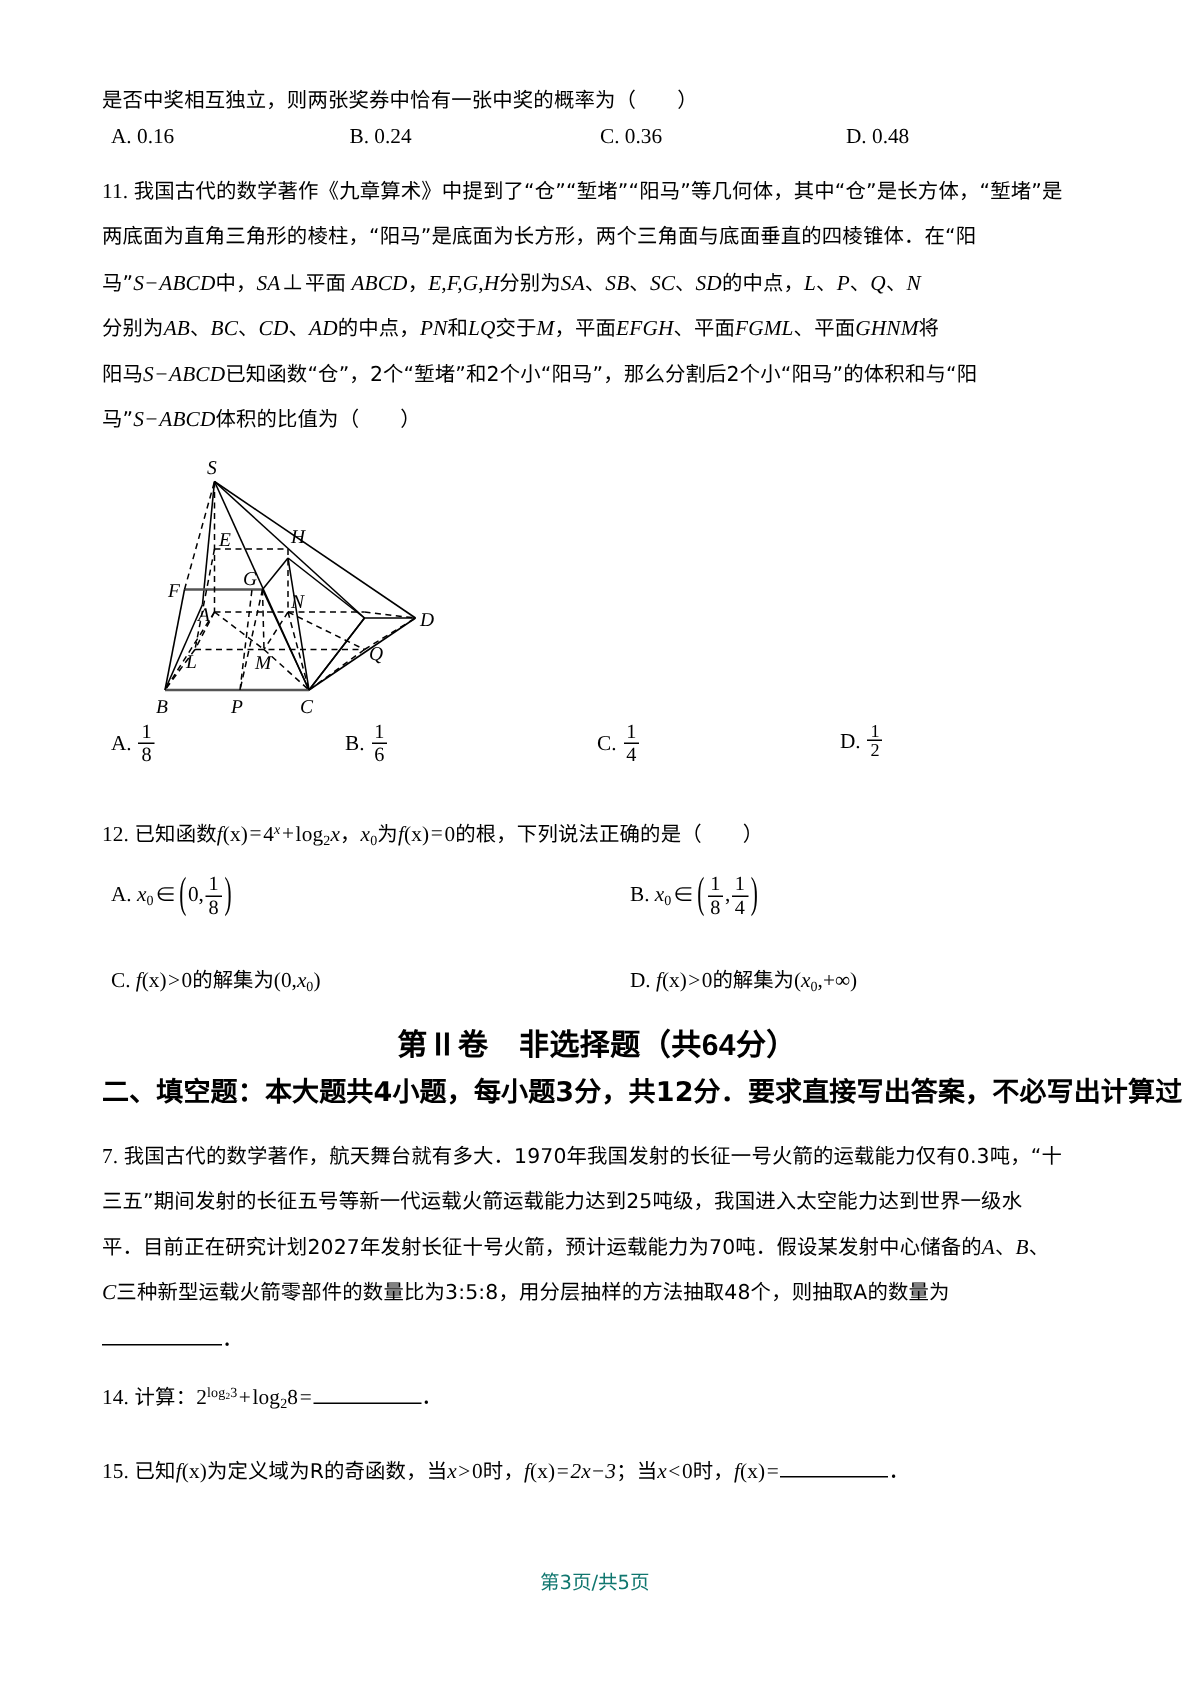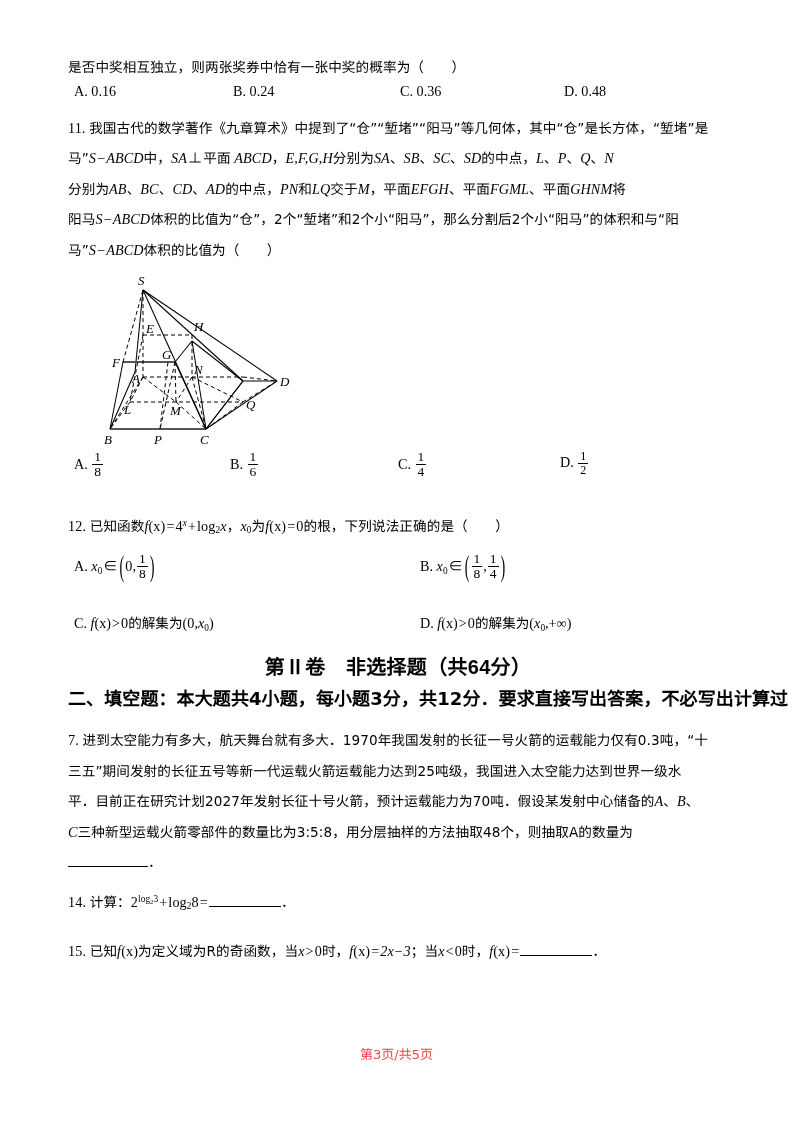--- a/index.html
+++ b/index.html
@@ -140,21 +140,21 @@
 
   
   .footer {
     position: absolute;
     left: 0;
     right: 0;
     top: 1044px;
     text-align: center;
     font-family: "DejaVu Sans", "Liberation Sans", sans-serif;
     font-size: 13px;
-    color: #ef4444;
+    color: #0f766e;
   }
   .spacer-6 { height: 6px; }
   .spacer-10 { height: 10px; }
   .spacer-14 { height: 14px; }
 </style>
 </head>
 <body>
 
 <div class="page">
   <div class="content">
@@ -180,27 +180,30 @@
         <span class="lbl">D.</span>
         <span class="mn">0.48</span>
       </span>
     </div>
 
     <div class="ln">
       <span class="mn">11.</span>
       <span class="cn">我国古代的数学著作《九章算术》中提到了“仓”“堑堵”“阳马”等几何体，其中“仓”是长方体，“堑堵”是</span>
     </div>
     <div class="ln">
+      <span class="cn">两底面为直角三角形的棱柱，“阳马”是底面为长方形，两个三角面与底面垂直的四棱锥体．在“阳</span>
+    </div>
+    <div class="ln">
       <span class="cn">马”</span><span class="mi">S</span><span class="mo">−</span><span class="mi">ABCD</span><span class="cn">中，</span><span class="mi">SA</span><span class="mo">⊥</span><span class="cn">平面</span> <span class="mi">ABCD</span><span class="cn">，</span><span class="mi">E,F,G,H</span><span class="cn">分别为</span><span class="mi">SA</span><span class="cn">、</span><span class="mi">SB</span><span class="cn">、</span><span class="mi">SC</span><span class="cn">、</span><span class="mi">SD</span><span class="cn">的中点，</span><span class="mi">L</span><span class="cn">、</span><span class="mi">P</span><span class="cn">、</span><span class="mi">Q</span><span class="cn">、</span><span class="mi">N</span>
     </div>
     <div class="ln">
       <span class="cn">分别为</span><span class="mi">AB</span><span class="cn">、</span><span class="mi">BC</span><span class="cn">、</span><span class="mi">CD</span><span class="cn">、</span><span class="mi">AD</span><span class="cn">的中点，</span><span class="mi">PN</span><span class="cn">和</span><span class="mi">LQ</span><span class="cn">交于</span><span class="mi">M</span><span class="cn">，平面</span><span class="mi">EFGH</span><span class="cn">、平面</span><span class="mi">FGML</span><span class="cn">、平面</span><span class="mi">GHNM</span><span class="cn">将</span>
     </div>
     <div class="ln">
-      <span class="cn">阳马</span><span class="mi">S</span><span class="mo">−</span><span class="mi">ABCD</span><span class="cn">体积的比值为“仓”，2个“堑堵”和2个小“阳马”，那么分割后2个小“阳马”的体积和与“阳</span>
+      <span class="cn">阳马</span><span class="mi">S</span><span class="mo">−</span><span class="mi">ABCD</span><span class="cn">已知函数“仓”，2个“堑堵”和2个小“阳马”，那么分割后2个小“阳马”的体积和与“阳</span>
     </div>
     <div class="ln">
       <span class="cn">马”</span><span class="mi">S</span><span class="mo">−</span><span class="mi">ABCD</span><span class="cn">体积的比值为（　　）</span>
     </div>
 
     <div class="figwrap">
       <svg class="fig" width="260" height="180" viewBox="0 0 260 180" aria-hidden="true">
         <g fill="none" stroke="#000" stroke-width="1.05">
 
           <line x1="22" y1="160" x2="118" y2="160"></line>
@@ -360,21 +363,21 @@
     <div class="sec-title">第Ⅱ卷　非选择题（共64分）</div>
 
     <div class="ln">
       <span class="bold-cn">二、填空题：本大题共4小题，每小题3分，共12分．要求直接写出答案，不必写出计算过</span>
     </div>
 
     <div class="spacer-10"></div>
 
     <div class="ln">
       <span class="mn">7.</span>
-      <span class="cn">进到太空能力有多大，航天舞台就有多大．1970年我国发射的长征一号火箭的运载能力仅有0.3吨，“十</span>
+      <span class="cn">我国古代的数学著作，航天舞台就有多大．1970年我国发射的长征一号火箭的运载能力仅有0.3吨，“十</span>
     </div>
     <div class="ln">
       <span class="cn">三五”期间发射的长征五号等新一代运载火箭运载能力达到25吨级，我国进入太空能力达到世界一级水</span>
     </div>
     <div class="ln">
       <span class="cn">平．目前正在研究计划2027年发射长征十号火箭，预计运载能力为70吨．假设某发射中心储备的</span><span class="mi">A</span><span class="cn">、</span><span class="mi">B</span><span class="cn">、</span>
     </div>
     <div class="ln">
       <span class="mi">C</span><span class="cn">三种新型运载火箭零部件的数量比为3:5:8，用分层抽样的方法抽取48个，则抽取A的数量为</span>
     </div>

